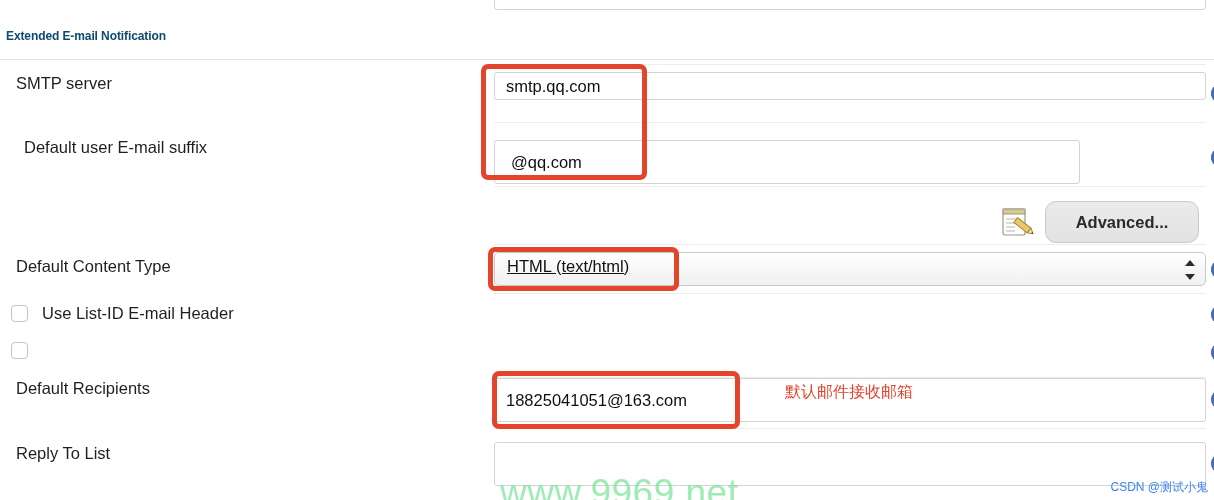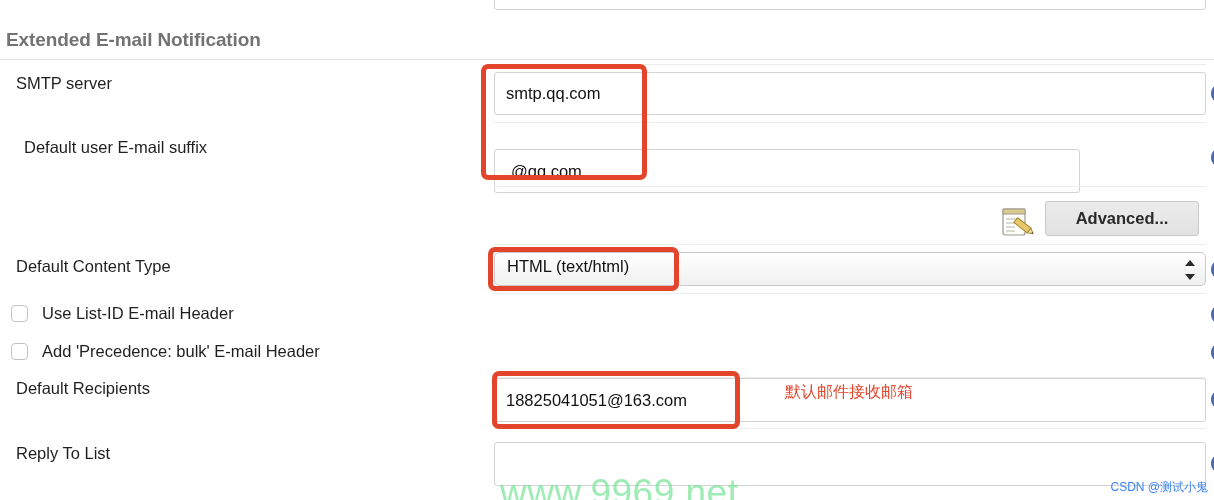--- a/index.html
+++ b/index.html
@@ -23,24 +23,24 @@
     width: 712px; height: 30px;
     border: 1px solid #d2d2d2;
     border-radius: 3px;
     background: #fff;
   }
 
   
   #section-header {
     position: absolute;
     left: 6px; top: 29px;
-    font-size: 19px;
+    font-size: 12px;
     font-weight: bold;
     letter-spacing: -0.1px;
-    color: #737373;
+    color: #0c4a6e;
   }
   #section-rule {
     position: absolute;
     left: 0px; top: 59px;
     width: 1214px; height: 1px;
     background: #e3e3e3;
   }
 
   
   .row-label {
@@ -82,24 +82,24 @@
     left: 4px; top: 3px;
     width: 12px; height: 14px;
     border-radius: 50% 0 0 50%;
     background: #dfe6f2;
   }
 
   
   #advanced-button {
     position: absolute;
     left: 1045px; top: 201px;
-    width: 154px; height: 35px;
+    width: 154px; height: 42px;
     background: linear-gradient(#ebebeb, #e2e2e2);
     border: 1px solid #c9c9c9;
-    border-radius: 3px;
+    border-radius: 11px;
     display: flex;
     align-items: center;
     justify-content: center;
     font-size: 16.5px;
     font-weight: bold;
     color: #2a2a2a;
   }
   #notepad-icon {
     position: absolute;
     left: 1000px; top: 205px;
@@ -115,20 +115,21 @@
     border-radius: 5px;
     background: linear-gradient(#ffffff, #f0f0f0);
   }
   #content-type-value {
     position: absolute;
     left: 507px; top: 252px;
     height: 28px;
     display: flex; align-items: center;
     font-size: 16.5px;
     color: #111;
+    text-decoration: underline;
   }
   #select-stepper {
     position: absolute;
     right: 9px; top: 7px;
     width: 12px; height: 20px;
     display: flex; flex-direction: column;
     align-items: center; justify-content: space-between;
   }
   .tri-up {
     width: 0; height: 0;
@@ -193,26 +194,26 @@
 </head>
 <body>
 
 <div id="top-partial-input"></div>
 
 <div id="section-header">Extended E-mail Notification</div>
 <div id="section-rule"></div>
 
 <div class="row-label" style="left:16px; top:74px;">SMTP server</div>
 <div class="row-rule" style="top:64px;"></div>
-<div class="text-input" style="left:494px; top:72px; width:712px; height:43px;" placeholder="">smtp.qq.com</div>
+<div class="text-input" style="left:494px; top:72px; width:712px; height:28px;" placeholder="">smtp.qq.com</div>
 <div class="row-rule" style="top:122px;"></div>
 <div class="help-icon" style="left:1211px; top:83px;"></div>
 
 <div class="row-label" style="left:16px; top:138px;margin-left:8px;">Default user E-mail suffix</div>
-<div class="text-input" style="left:494px; top:149px; width:586px; height:44px;padding-left:16px;" placeholder="">@qq.com</div>
+<div class="text-input" style="left:494px; top:140px; width:586px; height:44px;padding-left:16px;" placeholder="">@qq.com</div>
 <div class="row-rule" style="top:186px;"></div>
 <div class="help-icon" style="left:1211px; top:147px;"></div>
 
 <div class="annot-box" style="left:481px; top:64px; width:166px; height:116px;"></div>
 
 <div id="notepad-icon">
   <svg viewBox="0 0 36 34" width="36" height="34" xmlns="http://www.w3.org/2000/svg">
     <rect x="3" y="4" width="22" height="26" rx="2" fill="#fdfdfa" stroke="#9a9a8f" stroke-width="1.2"></rect>
     <rect x="3" y="4" width="22" height="5" fill="#d9c98a" stroke="#9a9a8f" stroke-width="1"></rect>
     <g stroke="#b8b8ac" stroke-width="1">
@@ -245,21 +246,20 @@
 <div class="annot-box" style="left:488px; top:247px; width:191px; height:44px;"></div>
 
 <div class="cb-row" style="left:11px; top:304px;">
   <span class="cb-box"></span>
   <span class="cb-label">Use List-ID E-mail Header</span>
 </div>
 <div class="help-icon" style="left:1211px; top:304px;"></div>
 
 <div class="cb-row" style="left:11px; top:342px;">
   <span class="cb-box"></span>
-  <span class="cb-label">Add 'Precedence: bulk' E-mail Header</span>
 </div>
 <div class="help-icon" style="left:1211px; top:342px;"></div>
 
 <div class="row-rule" style="top:377px;"></div>
 <div class="row-label" style="left:16px; top:379px;">Default Recipients</div>
 <div class="text-input" style="left:494px; top:378px; width:712px; height:44px;" placeholder="">18825041051@163.com</div>
 <div class="row-rule" style="top:428px;"></div>
 <div class="help-icon" style="left:1211px; top:389px;"></div>
 
 <div class="annot-box" style="left:492px; top:371px; width:248px; height:58px;"></div>

